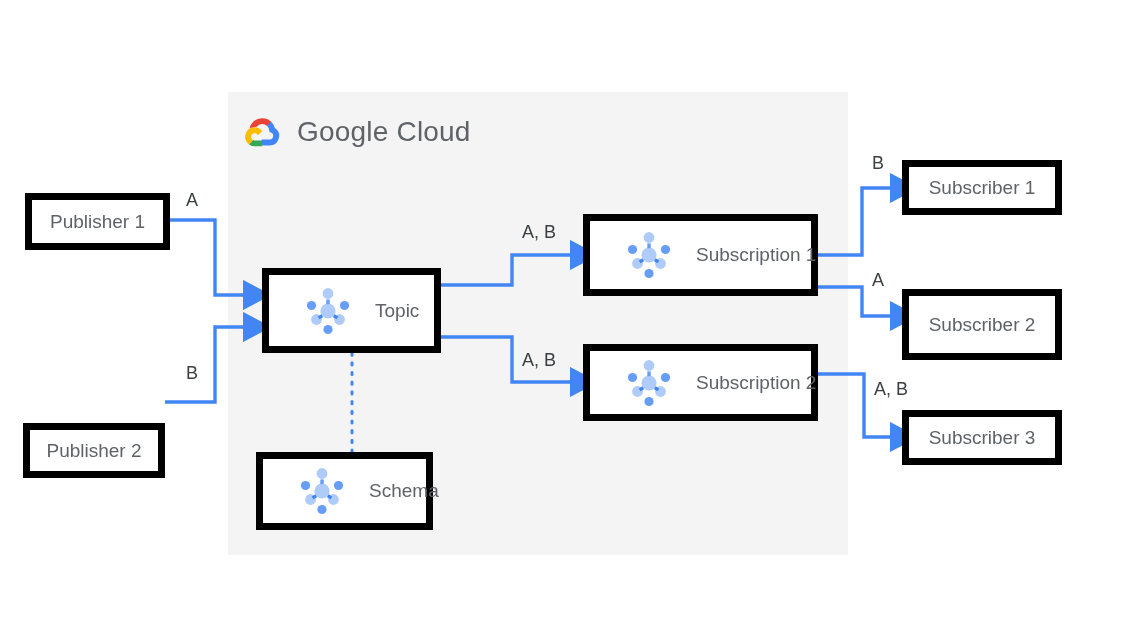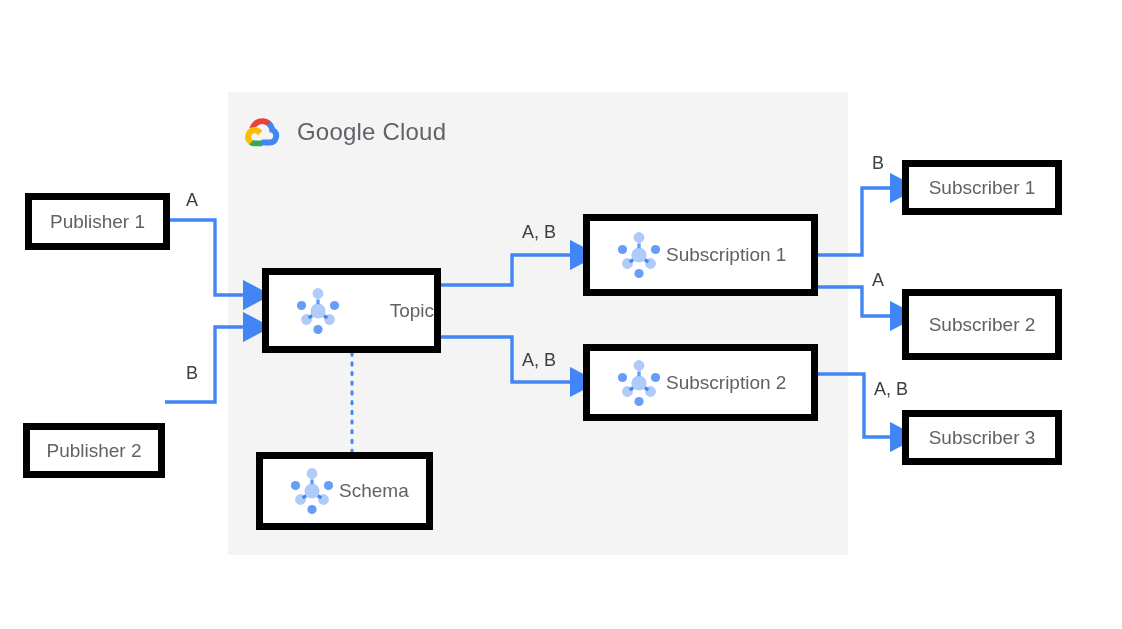--- a/index.html
+++ b/index.html
@@ -34,21 +34,21 @@
     align-items: center;
     gap: 13px;
     height: 44px;
   }
   .brand-logo {
     width: 44px;
     height: 44px;
     display: block;
   }
   .brand-text {
-    font-size: 24px;
+    font-size: 28px;
     color: #5f6368;
     letter-spacing: 0.2px;
     white-space: nowrap;
   }
   .brand-text .g-bold { font-weight: 500; color: #5f6368; }
   .brand-text .g-light { font-weight: 400; color: #5f6368; }
 
   .node {
     position: absolute;
     box-sizing: border-box;
@@ -56,21 +56,22 @@
     border: 7px solid #000000;
     display: flex;
     align-items: center;
     z-index: 3;
   }
   .node.plain {
     justify-content: center;
   }
   .node.with-icon {
     justify-content: flex-start;
-    padding-left: 22px;
+    padding-left: 32px;
+    gap: 20px;
   }
   .node-label {
     font-size: 19px;
     color: #5f6368;
     white-space: nowrap;
   }
   .node.plain .node-label { font-size: 19px; }
 
   .ps-icon { width: 54px; height: 54px; display: block; flex: 0 0 auto; }
 
@@ -127,21 +128,21 @@
   </svg>
 
   <div class="node plain" style="left:25px; top:193px; width:145px; height:57px;">
     <span class="node-label">Publisher 1</span>
   </div>
 
   <div class="node plain" style="left:23px; top:375px; width:142px; height:55px;margin-top:48px;">
     <span class="node-label">Publisher 2</span>
   </div>
 
-  <div class="node with-icon" style="left:262px; top:268px; width:179px; height:85px;justify-content:space-between;">
+  <div class="node with-icon" style="left:262px; top:268px; width:179px; height:85px;">
     <svg class="ps-icon" viewBox="0 0 54 54">
       <circle cx="27" cy="27" r="7.6" fill="#aecbfa"></circle>
       <circle cx="27" cy="9.5" r="5.4" fill="#aecbfa"></circle>
       <circle cx="10.5" cy="21.5" r="4.6" fill="#669df6"></circle>
       <circle cx="43.5" cy="21.5" r="4.6" fill="#669df6"></circle>
       <circle cx="15.5" cy="35.5" r="5.4" fill="#aecbfa"></circle>
       <circle cx="38.5" cy="35.5" r="5.4" fill="#aecbfa"></circle>
       <circle cx="27" cy="45.5" r="4.6" fill="#669df6"></circle>
       <path d="M27 15.4 L27 20.2" stroke="#669df6" stroke-width="3.4"></path>
       <path d="M21.2 31.8 L17.6 33.9" stroke="#4285f4" stroke-width="3.4"></path>

